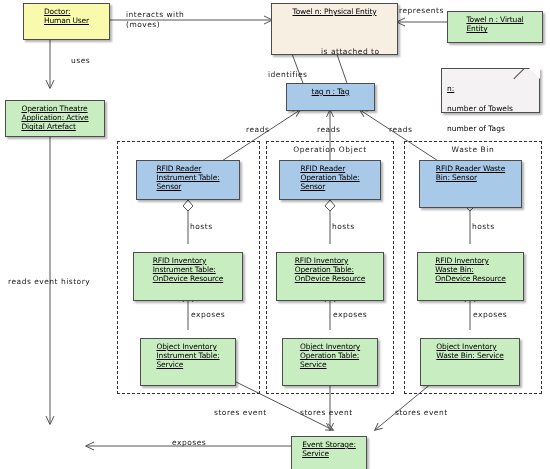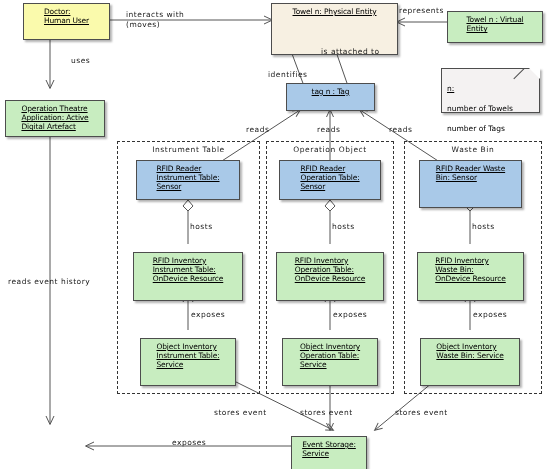--- a/index.html
+++ b/index.html
@@ -178,21 +178,20 @@
       <path d="M438,378 L375,430" marker-end="url(#arrOpenS)"></path>
 
       <path d="M291,446 L86,446" marker-end="url(#arrOpen)"></path>
 
       <path d="M50,128 L50,424" marker-end="url(#arrOpen)"></path>
 
     </g>
   </svg>
 
   <div class="group" style="left:117px; top:141px; width:143px; height:253px;"></div>
-  <div class="group-title" style="left:117px; top:145px; width:143px;">Instrument Table</div>
 
   <div class="group" style="left:266px; top:141px; width:128px; height:253px;"></div>
   <div class="group-title" style="left:266px; top:145px; width:128px;">Operation Object</div>
 
   <div class="group" style="left:404px; top:141px; width:138px; height:253px;"></div>
   <div class="group-title" style="left:404px; top:145px; width:138px;">Waste Bin</div>
 
   <div class="node yellow" style="left:23px; top:3px; width:87px; height:37px;">
     <span class="lbl">Doctor:
 Human User</span>

